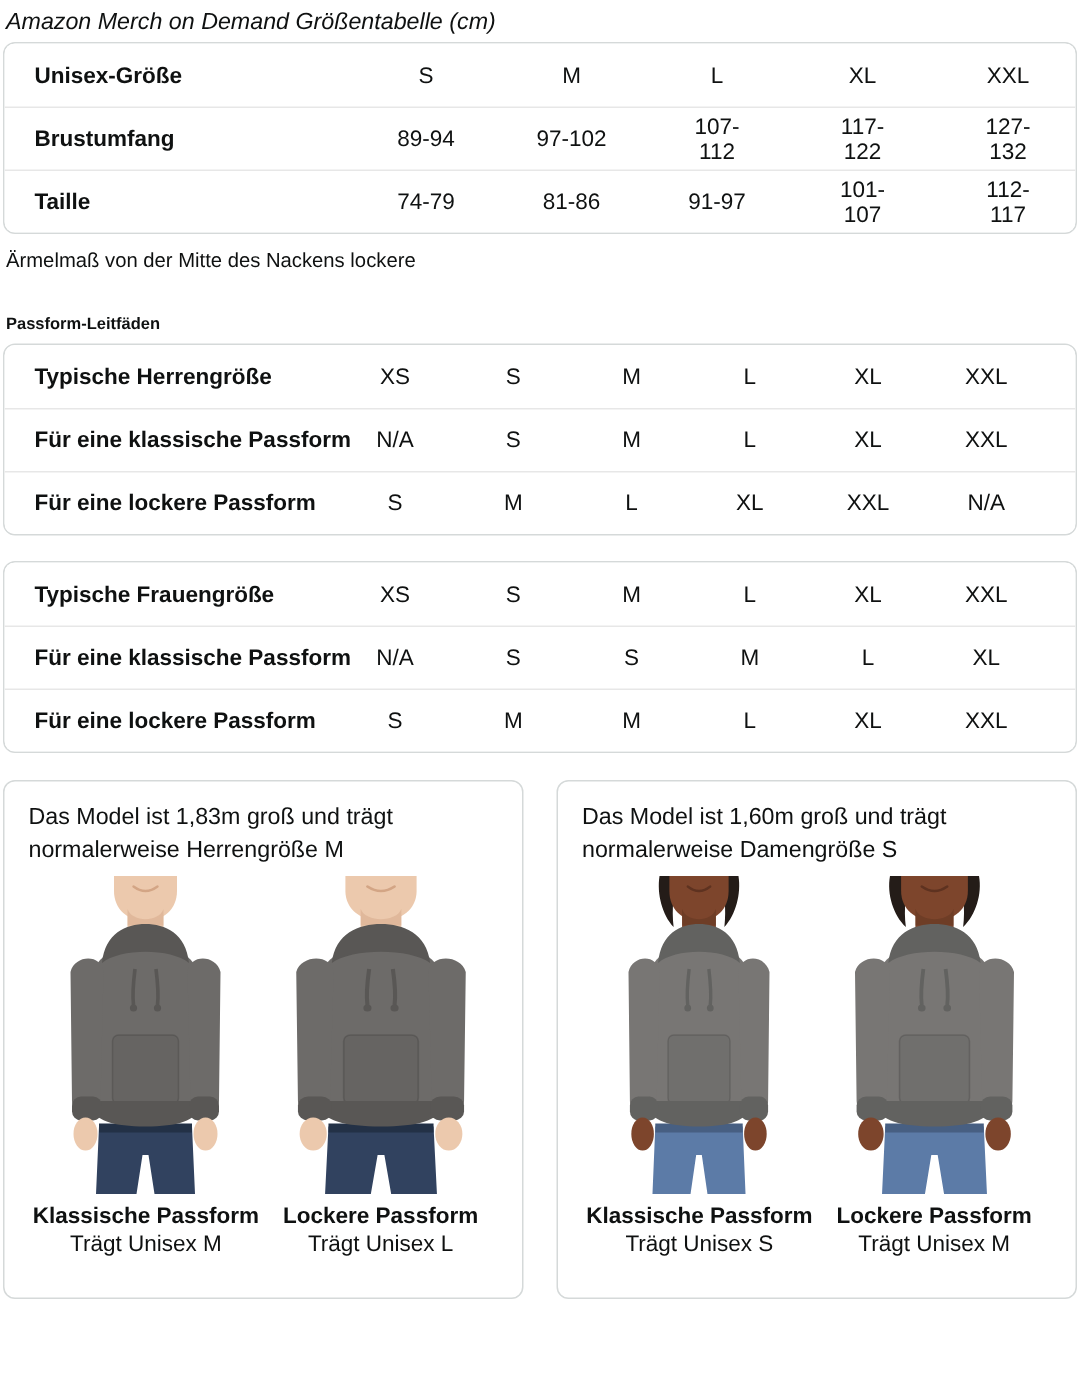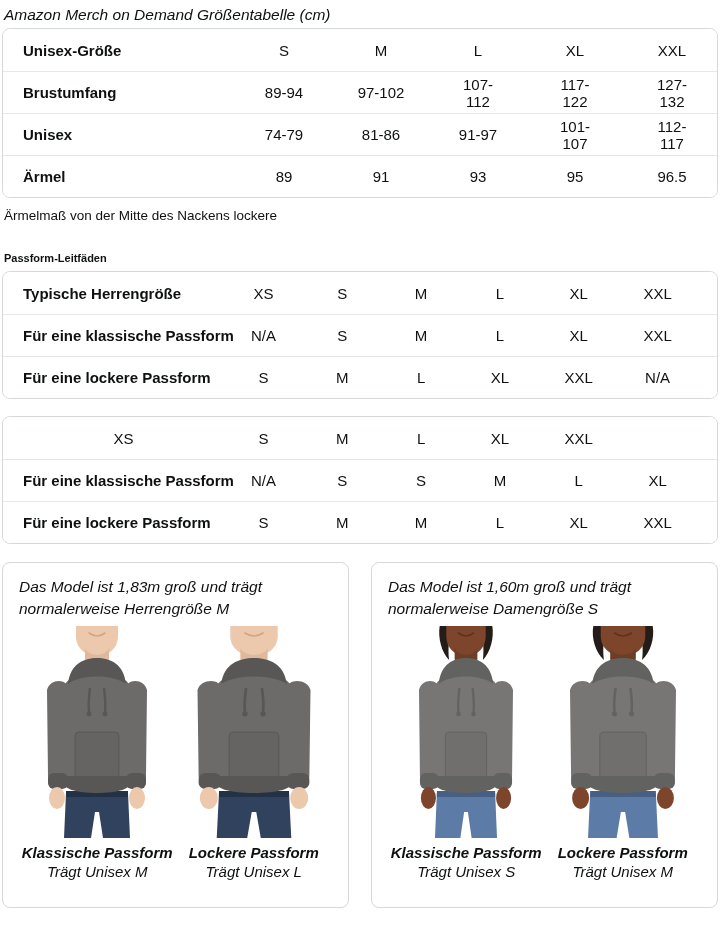--- a/index.html
+++ b/index.html
@@ -44,21 +44,21 @@
     font-size: 11px; font-weight: 700; line-height: 19px;
     margin: 24px 0 0 2px;
   }
   .fit-tbl-a { margin-top: 3px; }
   .fit-tbl-b { margin-top: 17px; }
 
   .cards { display: flex; gap: 22px; margin-top: 18px; }
   .card {
     flex: 1; height: 346px;
     border: 1px solid var(--card-border); border-radius: 8px;
-    padding: 13px 16px 10px; background: #fff; font-style: italic;
+    padding: 13px 16px 10px; background: #fff;
   }
   .card-heading { font-size: 15.5px; line-height: 21.5px; min-height: 43px; }
   .figures { display: flex; margin-top: 7px; }
   .figure { flex: 1; display: flex; flex-direction: column; align-items: center; min-width: 0; }
   .figure-img { height: 212px; display: flex; justify-content: center; overflow: visible; }
   .figure-img svg { transform-origin: 50% 0; }
   .cap-bold { font-weight: 700; font-size: 15px; line-height: 19px; margin-top: 5px; text-align: left; white-space: nowrap; }
   .cap-sub  { font-size: 15px; line-height: 19px; text-align: center; white-space: nowrap; }
 </style>
 </head>
@@ -79,35 +79,27 @@
       </div>
       <div class="row size-grid">
         <div class="lbl">Brustumfang</div>
         <div class="val">89-94</div>
         <div class="val">97-102</div>
         <div class="val">107-112</div>
         <div class="val">117-122</div>
         <div class="val">127-132</div>
       </div>
       <div class="row size-grid">
-        <div class="lbl">Unisex</div>
+        <div class="lbl">Taille</div>
         <div class="val">74-79</div>
         <div class="val">81-86</div>
         <div class="val">91-97</div>
         <div class="val">101-107</div>
         <div class="val">112-117</div>
       </div>
-      <div class="row size-grid">
-        <div class="lbl">Ärmel</div>
-        <div class="val">89</div>
-        <div class="val">91</div>
-        <div class="val">93</div>
-        <div class="val">95</div>
-        <div class="val">96.5</div>
-      </div>
     </div>
 
   <div class="note">Ärmelmaß von der Mitte des Nackens lockere</div>
 
   <div class="section-heading">Passform-Leitfäden</div>
 
   <div class="tbl fit-tbl-a" id="fit-table-0">
       <div class="row fit-grid">
         <div class="lbl">Typische Herrengröße</div>
         <div class="val">XS</div>
@@ -131,20 +123,21 @@
         <div class="val">S</div>
         <div class="val">M</div>
         <div class="val">L</div>
         <div class="val">XL</div>
         <div class="val">XXL</div>
         <div class="val">N/A</div>
       </div>
     </div>
   <div class="tbl fit-tbl-b" id="fit-table-1">
       <div class="row fit-grid">
+        <div class="lbl">Typische Frauengröße</div>
         <div class="val">XS</div>
         <div class="val">S</div>
         <div class="val">M</div>
         <div class="val">L</div>
         <div class="val">XL</div>
         <div class="val">XXL</div>
       </div>
       <div class="row fit-grid">
         <div class="lbl">Für eine klassische Passform</div>
         <div class="val">N/A</div>

